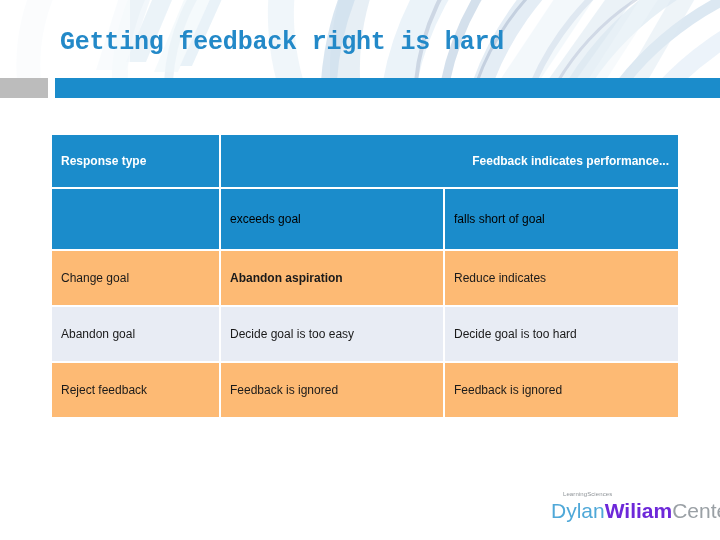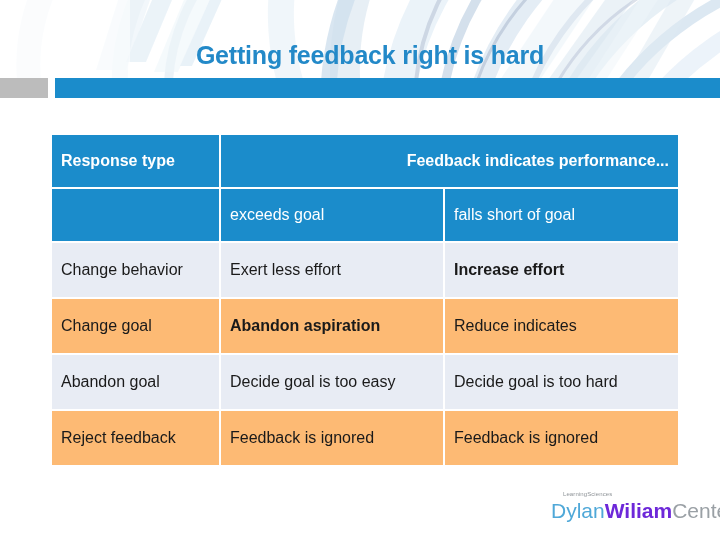--- a/index.html
+++ b/index.html
@@ -37,30 +37,30 @@
   .header-deco svg {
     position: absolute;
     left: 0; top: 0;
     display: block;
   }
 
   
   .slide-title {
     position: absolute;
     left: 60px;
-    top: 40px;
+    top: 28px;
     width: 620px;
-    text-align: center;
     font-size: 25px;
     font-weight: bold;
     color: #2389c8;
     letter-spacing: -0.2px;
     line-height: 30px;
     white-space: nowrap;
     z-index: 6;
+    font-family: Liberation Mono, monospace;
   }
 
   
   .rule-gray {
     position: absolute;
     left: 0px;
     top: 78px;
     width: 48px;
     height: 20px;
     background: #bcbcbc;
@@ -82,42 +82,42 @@
     left: 50px;
     top: 133px;
     width: 628px;
     border-collapse: separate;
     border-spacing: 2px;
     table-layout: fixed;
   }
   .tbl td {
     padding: 0 9px;
     vertical-align: middle;
-    font-size: 16px;
+    font-size: 12px;
     color: #1a1a1a;
     line-height: 16px;
   }
   col.c1 { width: 167px; }
   col.c2 { width: 222px; }
   col.c3 { width: 233px; }
 
   tr.r-head td {
     background: #1b8ccb;
     color: #ffffff;
     font-weight: bold;
     height: 52px;
   }
   tr.r-head td.span-head {
     text-align: right;
   }
   tr.r-sub td {
     background: #1b8ccb;
-    color: #ffffff;
+    color: #000000;
     font-weight: normal;
-    height: 52px;
+    height: 60px;
     margin-left: 47px;
   }
   tr.r-body-light td {
     background: #e8ecf4;
     height: 54px;
   }
   tr.r-body-dark td {
     background: #fdba74;
     height: 54px;
   }
@@ -236,25 +236,20 @@
       <tr class="r-head">
         <td>Response type</td>
         <td class="span-head" colspan="2">Feedback indicates performance...</td>
       </tr>
       <tr class="r-sub">
         <td></td>
         <td>exceeds goal</td>
         <td>falls short of goal</td>
       </tr>
 
-      <tr class="r-body-light">
-        <td>Change behavior</td>
-        <td>Exert less effort</td>
-        <td class="bold">Increase effort</td>
-      </tr>
       <tr class="r-body-dark">
         <td>Change goal</td>
         <td class="bold">Abandon aspiration</td>
         <td>Reduce indicates</td>
       </tr>
       <tr class="r-body-light">
         <td>Abandon goal</td>
         <td>Decide goal is too easy</td>
         <td>Decide goal is too hard</td>
       </tr>

